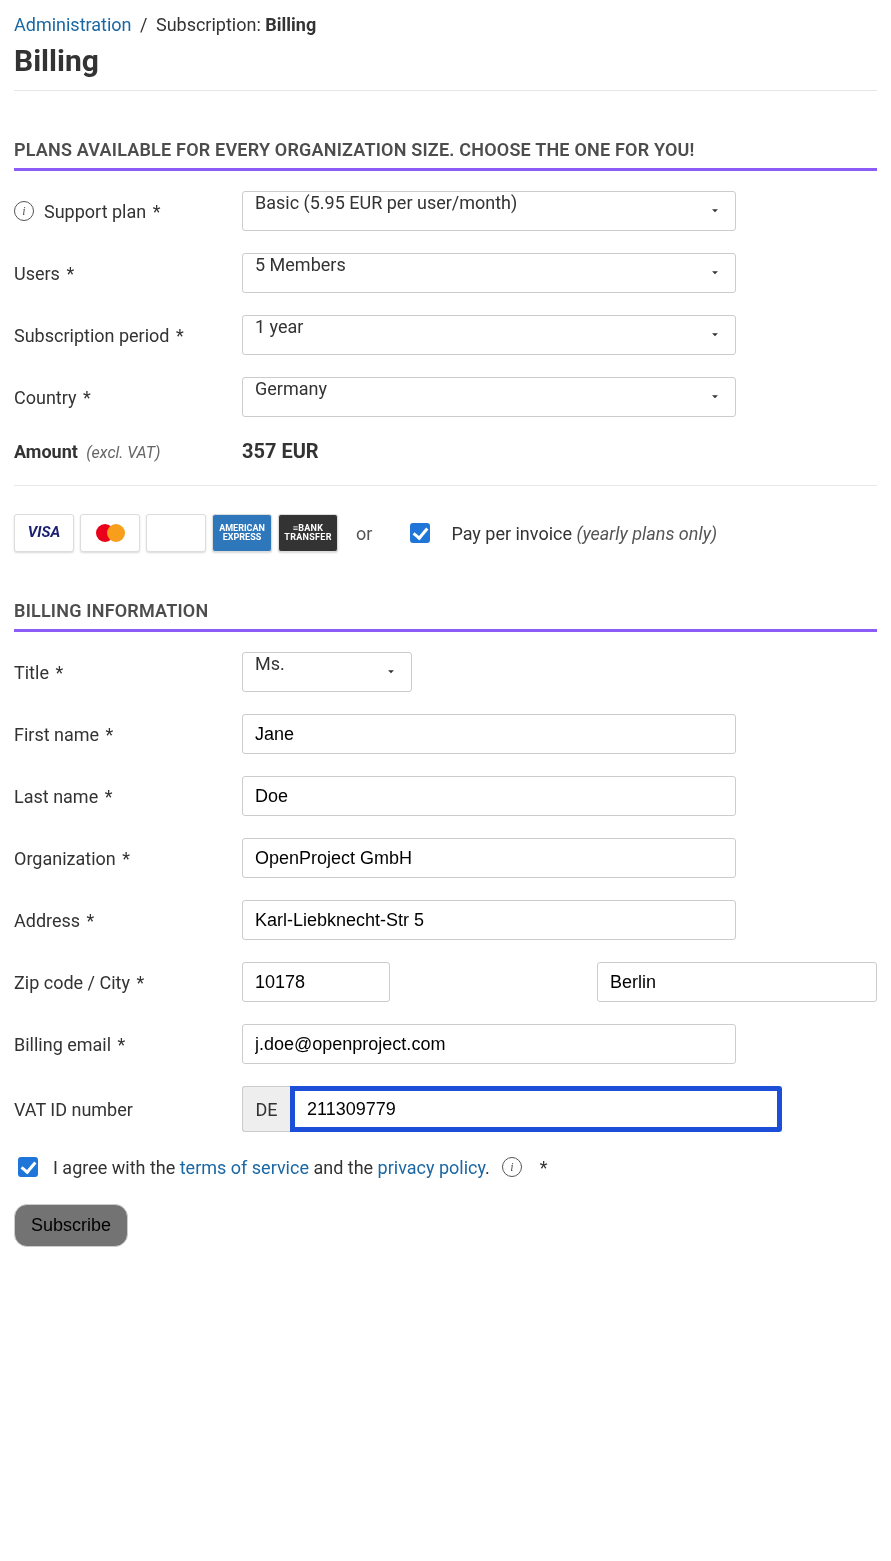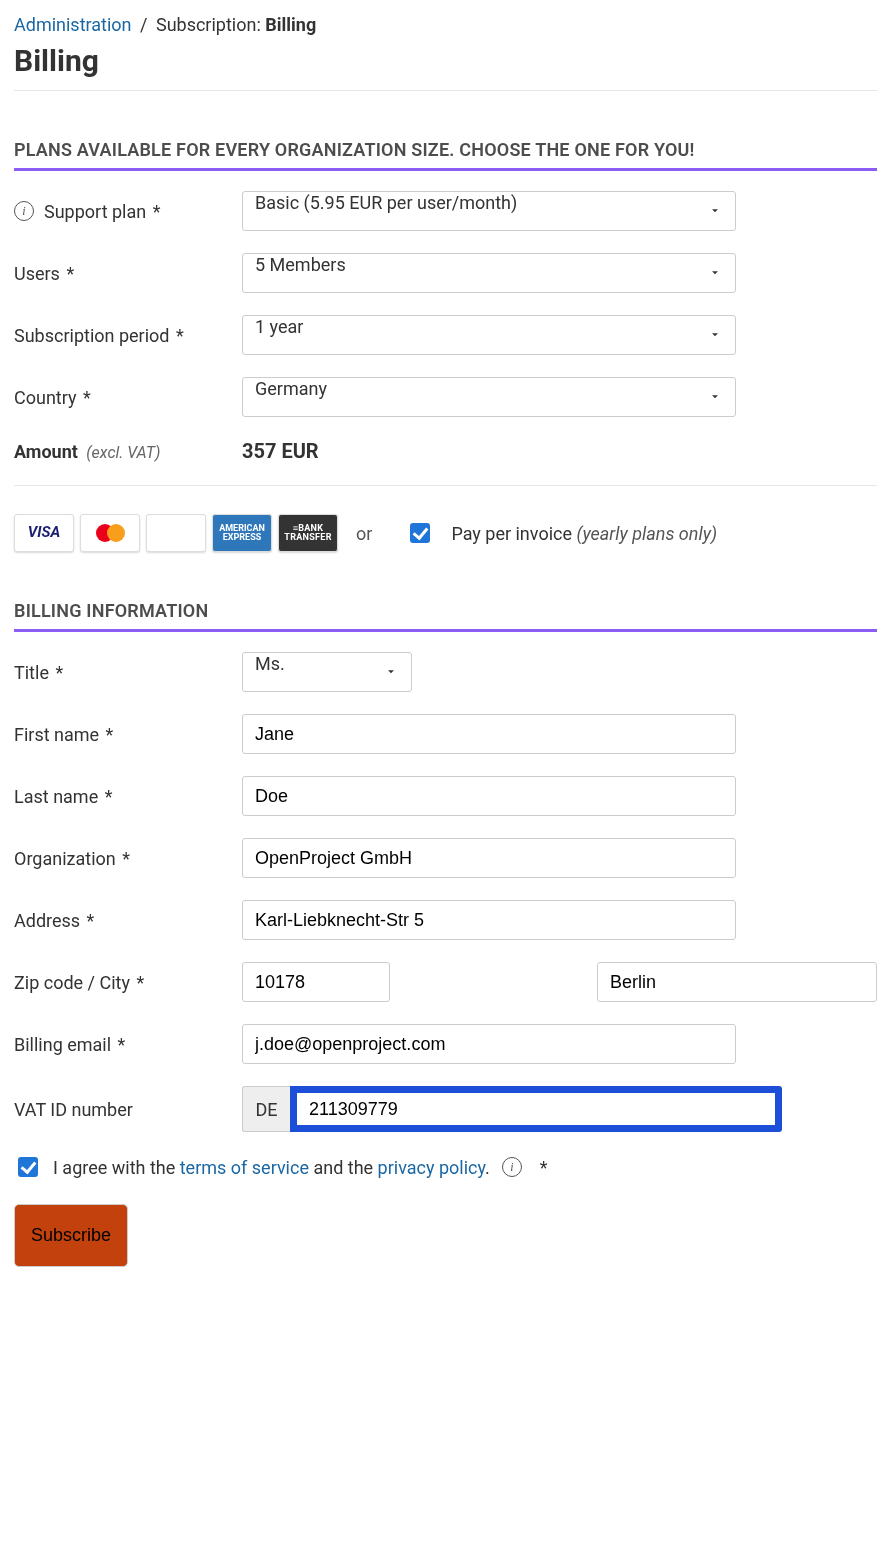--- a/index.html
+++ b/index.html
@@ -141,36 +141,36 @@
     border: 1px solid #ccc;
     background: #eee;
     border-right: none;
     border-radius: 3px 0 0 3px;
     display: flex; align-items: center; justify-content: center;
     width: 48px; font-size: 18px;
   }
   .vat-input {
     flex: 1;
     height: 46px;
-    border: 7px solid #1d4ed8;
+    border: 5px solid #1d4ed8;
     border-radius: 0 3px 3px 0;
     font-size: 18px;
     padding: 0 12px;
   }
 
   .consent-row { display: flex; align-items: center; gap: 12px; margin: 22px 0 24px 0; font-size: 18px; }
   .consent-row .req { margin-left: 6px; }
 
   .btn {
     display: inline-block;
     border: 1px solid #ccc;
-    background: #c2410c;
-    padding: 20px 16px;
-    font-size: 18px;
-    border-radius: 5px;
+    background: #737373;
+    padding: 10px 16px;
+    font-size: 18px;
+    border-radius: 13px;
     cursor: pointer;
   }
 </style>
 </head>
 <body>
 
 
 
 
 <div class="breadcrumb">

